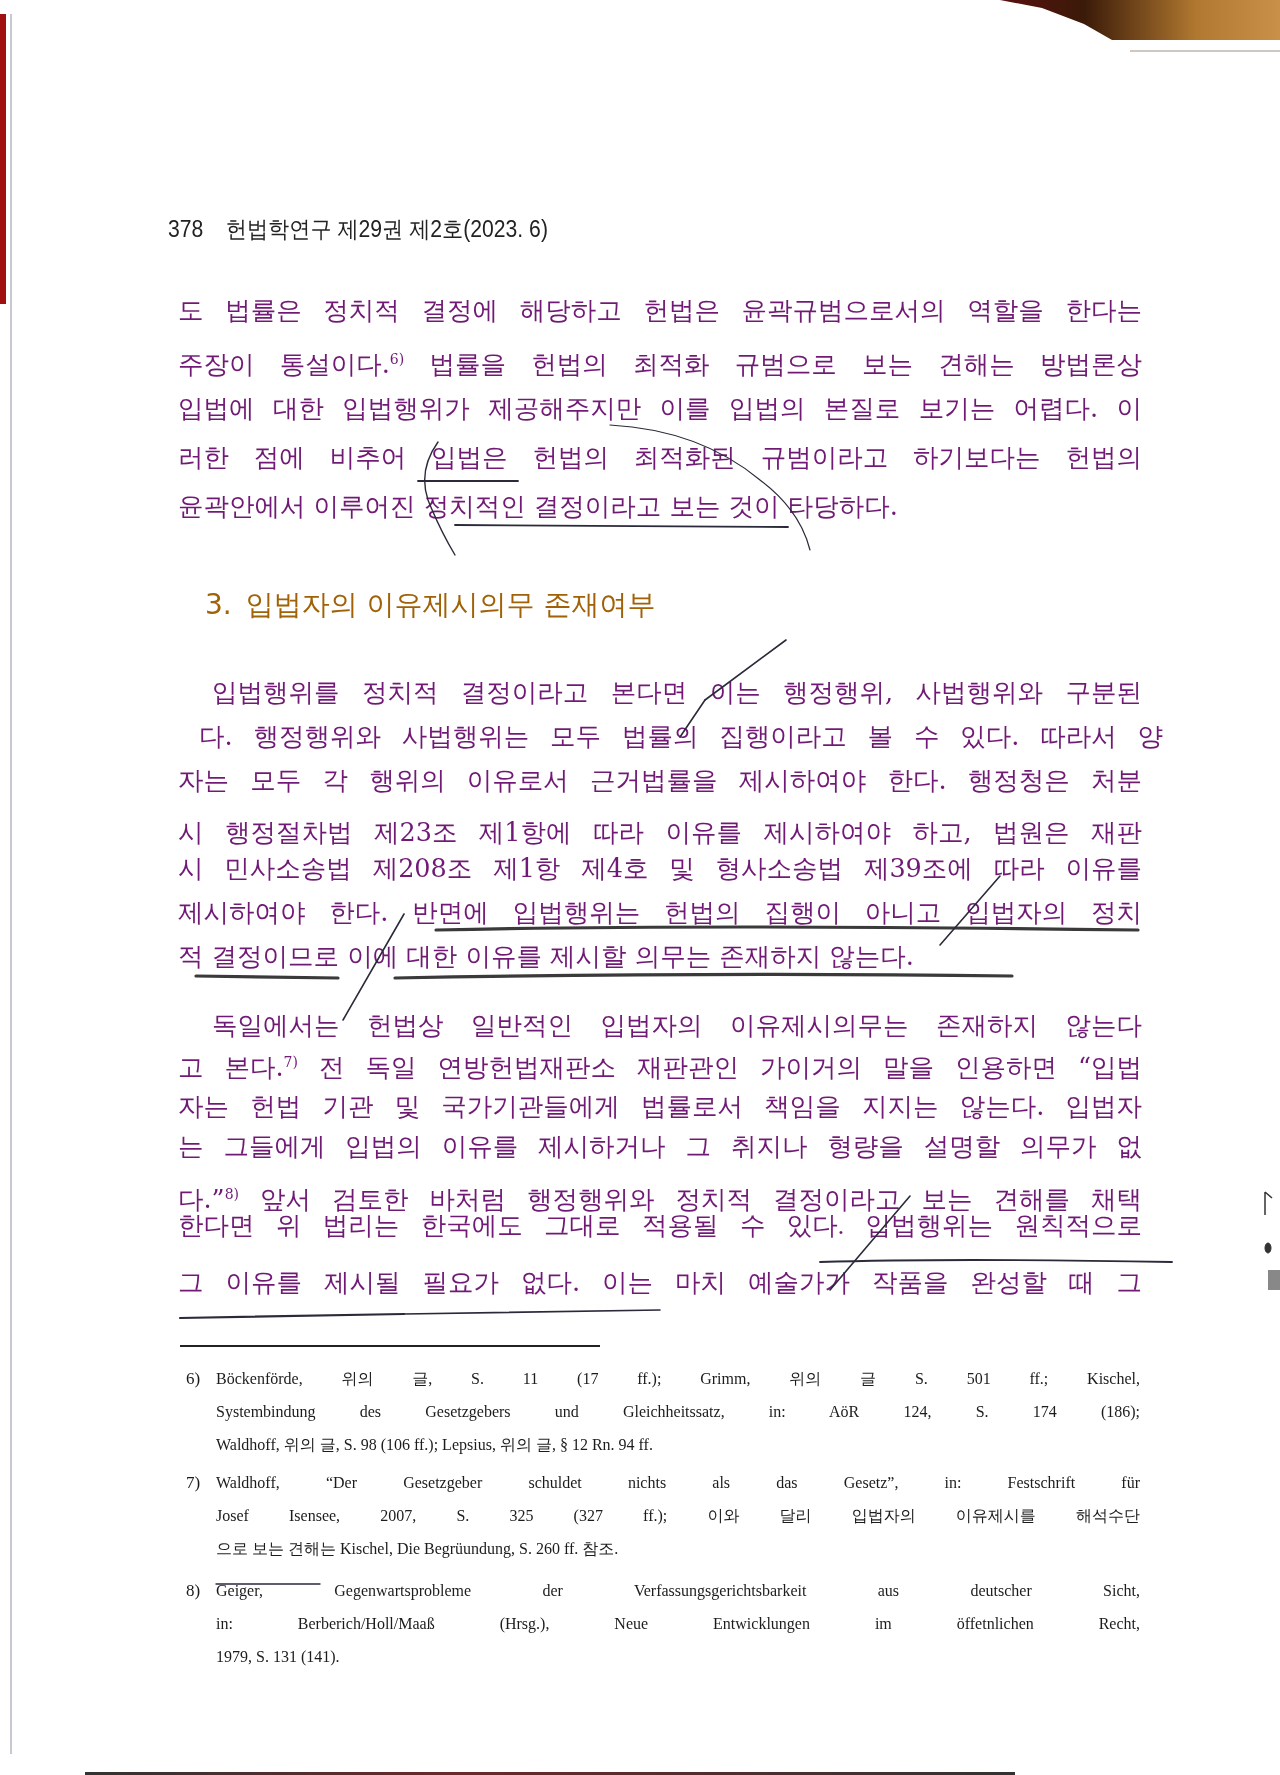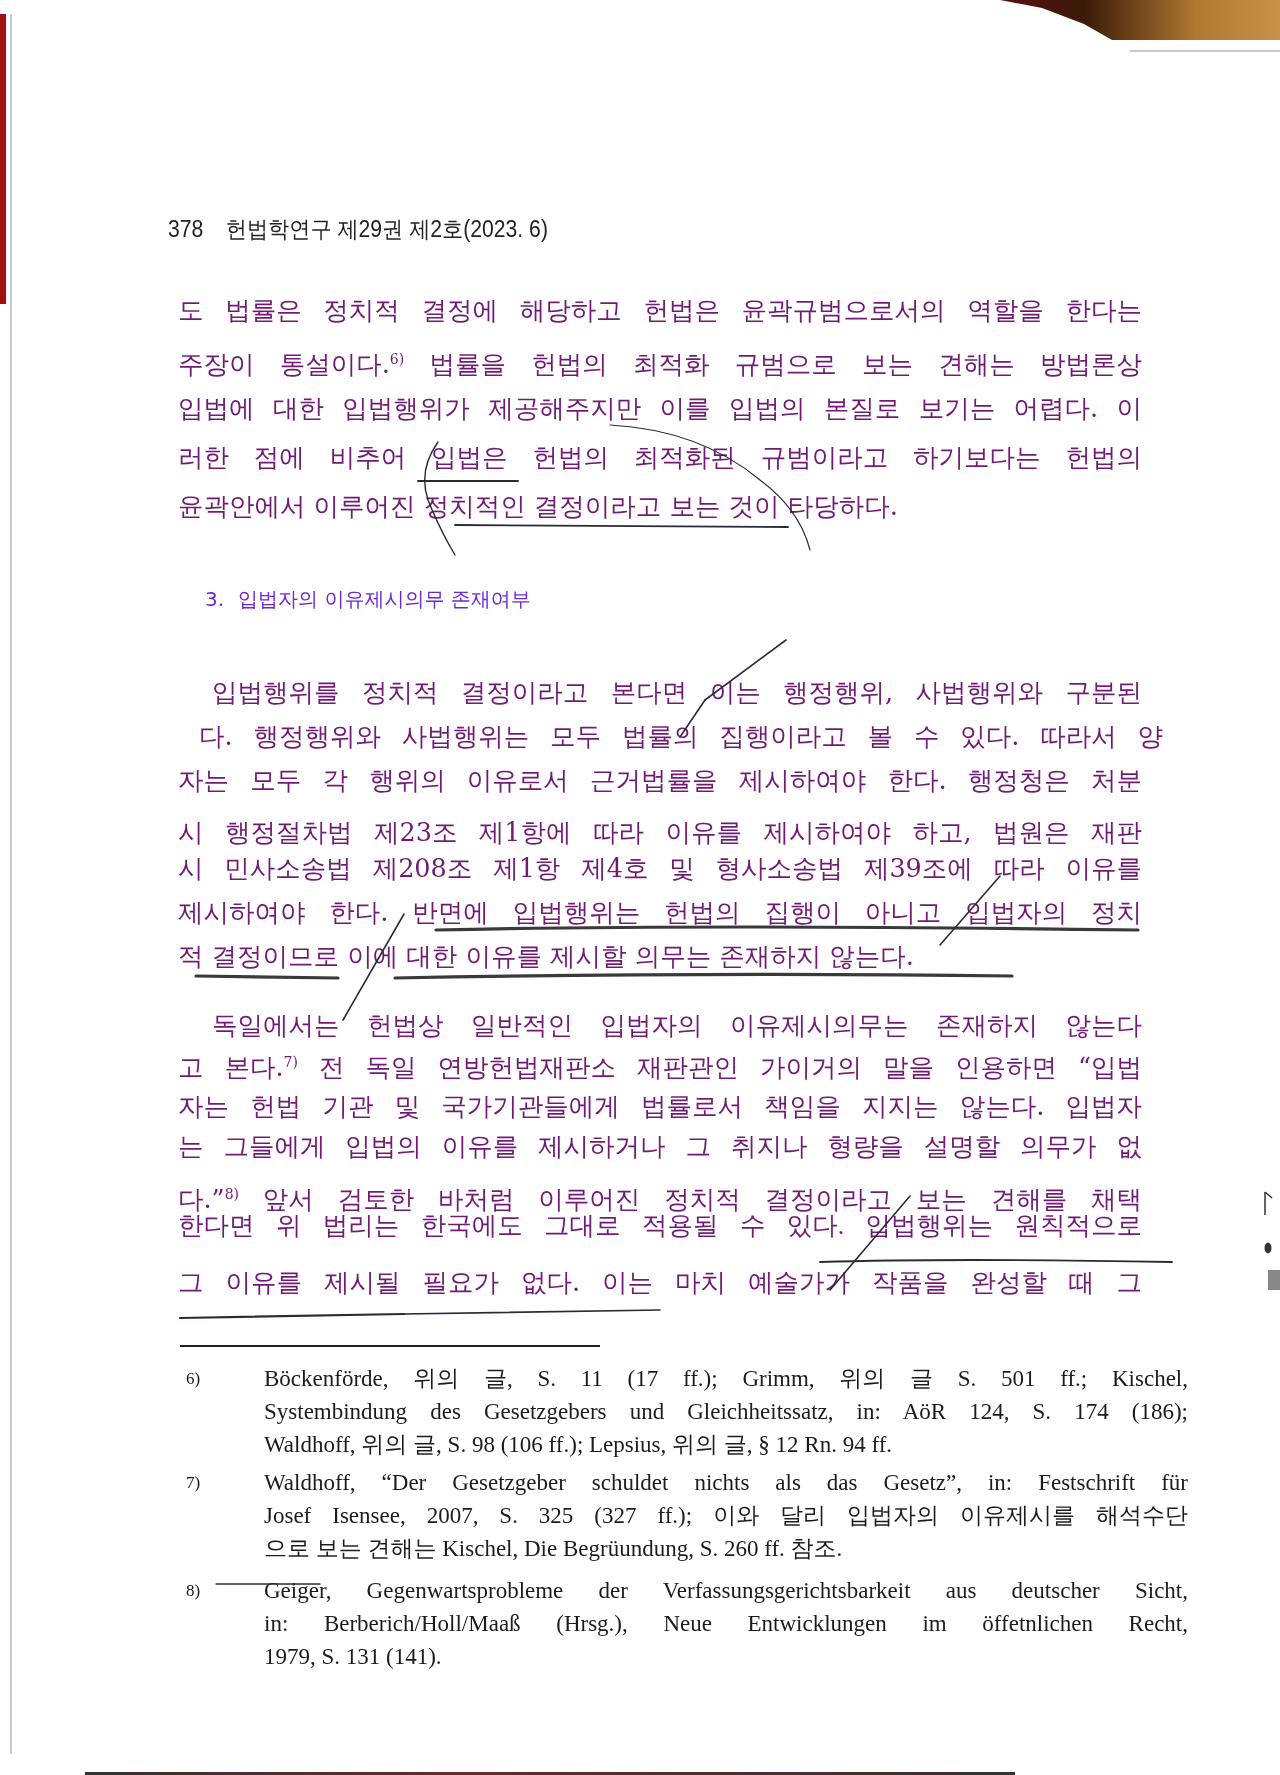--- a/index.html
+++ b/index.html
@@ -39,31 +39,31 @@
       position: absolute; left: 0; width: 964px; height: 40px;
       font-size: 25.5px; line-height: 40px; white-space: nowrap;
       text-align: justify; text-align-last: justify;
       color: #701a75;
     }
     .line.last { text-align-last: left; }
     .line.indent { padding-left: 34px; width: 930px; }
     sup, .fnref { font-size: 14px; vertical-align: 9px; }
     .heading {
       position: absolute; left: 205px; top: 586px;
-      font-size: 20px; color: #6d28d9; white-space: nowrap;
+      font-size: 28px; color: #a16207; white-space: nowrap;
       font-family: "DejaVu Sans", "Liberation Sans", sans-serif;
     }
     .heading .num { margin-right: 14px; }
     .fn-rule { position: absolute; left: 180px; top: 1345px; width: 420px; height: 2px; background: #222; }
     .footnotes { position: absolute; left: 186px; width: 960px; }
     .fn-line {
       position: absolute; left: 30px; width: 924px; height: 34px;
       font-family: "Liberation Serif", "DejaVu Serif", serif;
-      font-size: 23px; line-height: 34px; white-space: nowrap;
-      text-align: justify; text-align-last: justify; color: #1c1c1c; margin-left: 48px;
+      font-size: 16px; line-height: 34px; white-space: nowrap;
+      text-align: justify; text-align-last: justify; color: #1c1c1c;
     }
     .fn-line.last { text-align-last: left; }
     .fn-num {
       position: absolute; left: 0; width: 28px; font-size: 17px; line-height: 34px;
       font-family: "Liberation Serif", serif;
     }
     .ink { position: absolute; left: 0; top: 0; width: 1280px; height: 1775px; pointer-events: none; }
   </style>
 </head>
 <body>
@@ -99,21 +99,21 @@
   <div class="line" style="top:176px;">시 민사소송법 제208조 제1항 제4호 및 형사소송법 제39조에 따라 이유를</div>
   <div class="line" style="top:220px;">제시하여야 한다. 반면에 입법행위는 헌법의 집행이 아니고 입법자의 정치</div>
   <div class="line last" style="top:264px;">적 결정이므로 이에 대한 이유를 제시할 의무는 존재하지 않는다.</div>
 </div>
 
 <div class="body-text" style="top:998px;">
   <div class="line indent" style="top:7px;">독일에서는 헌법상 일반적인 입법자의 이유제시의무는 존재하지 않는다</div>
   <div class="line" style="top:44px;"><span>고 본다.</span><span class="fnref">7)</span><span> 전 독일 연방헌법재판소 재판관인 가이거의 말을 인용하면 “입법</span></div>
   <div class="line" style="top:88px;">자는 헌법 기관 및 국가기관들에게 법률로서 책임을 지지는 않는다. 입법자</div>
   <div class="line" style="top:128px;">는 그들에게 입법의 이유를 제시하거나 그 취지나 형량을 설명할 의무가 없</div>
-  <div class="line" style="top:176px;"><span>다.”</span><span class="fnref">8)</span><span> 앞서 검토한 바처럼 이루어진 정치적 결정이라고 보는 견해를 채택</span></div>
+  <div class="line" style="top:176px;"><span>다.”</span><span class="fnref">8)</span><span> 앞서 검토한 바처럼 행정행위와 정치적 결정이라고 보는 견해를 채택</span></div>
   <div class="line" style="top:208px;font-family:Liberation Serif, serif;">한다면 위 법리는 한국에도 그대로 적용될 수 있다. 입법행위는 원칙적으로</div>
   <div class="line" style="top:264px;">그 이유를 제시될 필요가 없다. 이는 마치 예술가가 작품을 완성할 때 그</div>
 </div>
 
 <div class="fn-rule"></div>
 
 <div class="footnotes" style="top:1362px;">
   <span class="fn-num" style="top:0px;">6)</span>
   <div class="fn-line" style="top:0px;">Böckenförde, 위의 글, S. 11 (17 ff.); Grimm, 위의 글 S. 501 ff.; Kischel,</div>
   <div class="fn-line" style="top:33px;">Systembindung des Gesetzgebers und Gleichheitssatz, in: AöR 124, S. 174 (186);</div>

